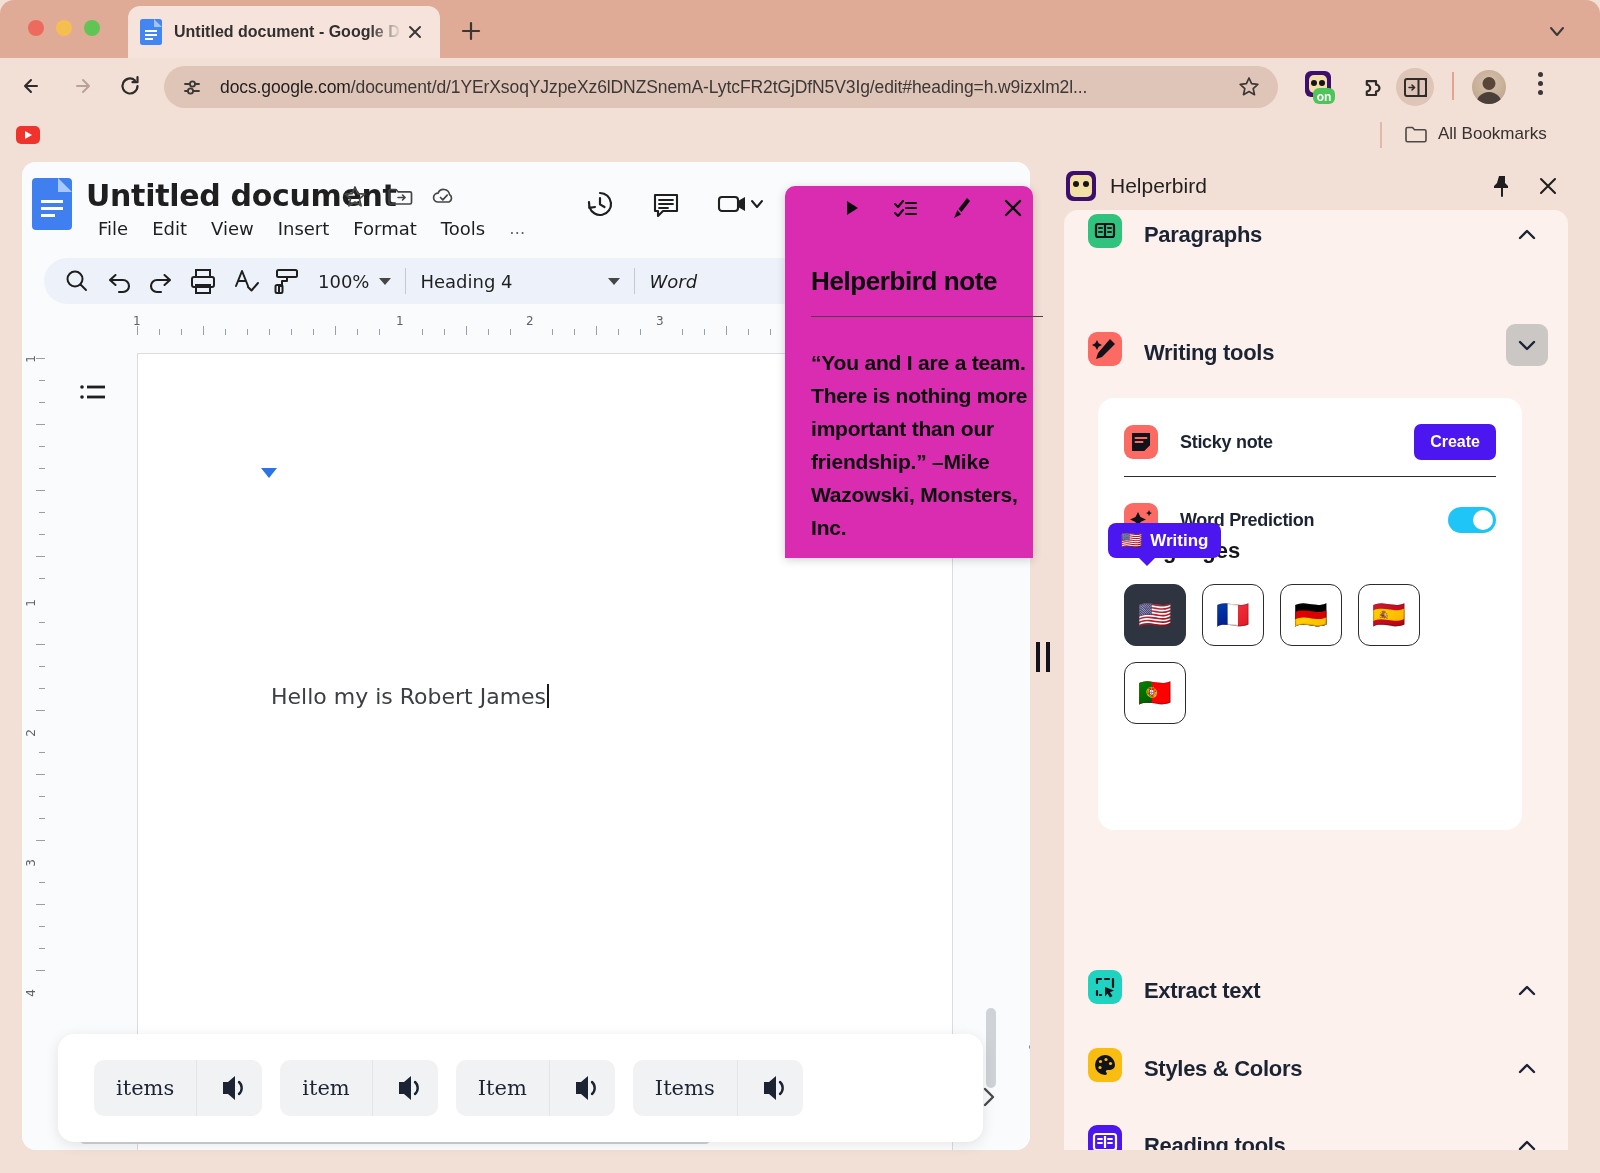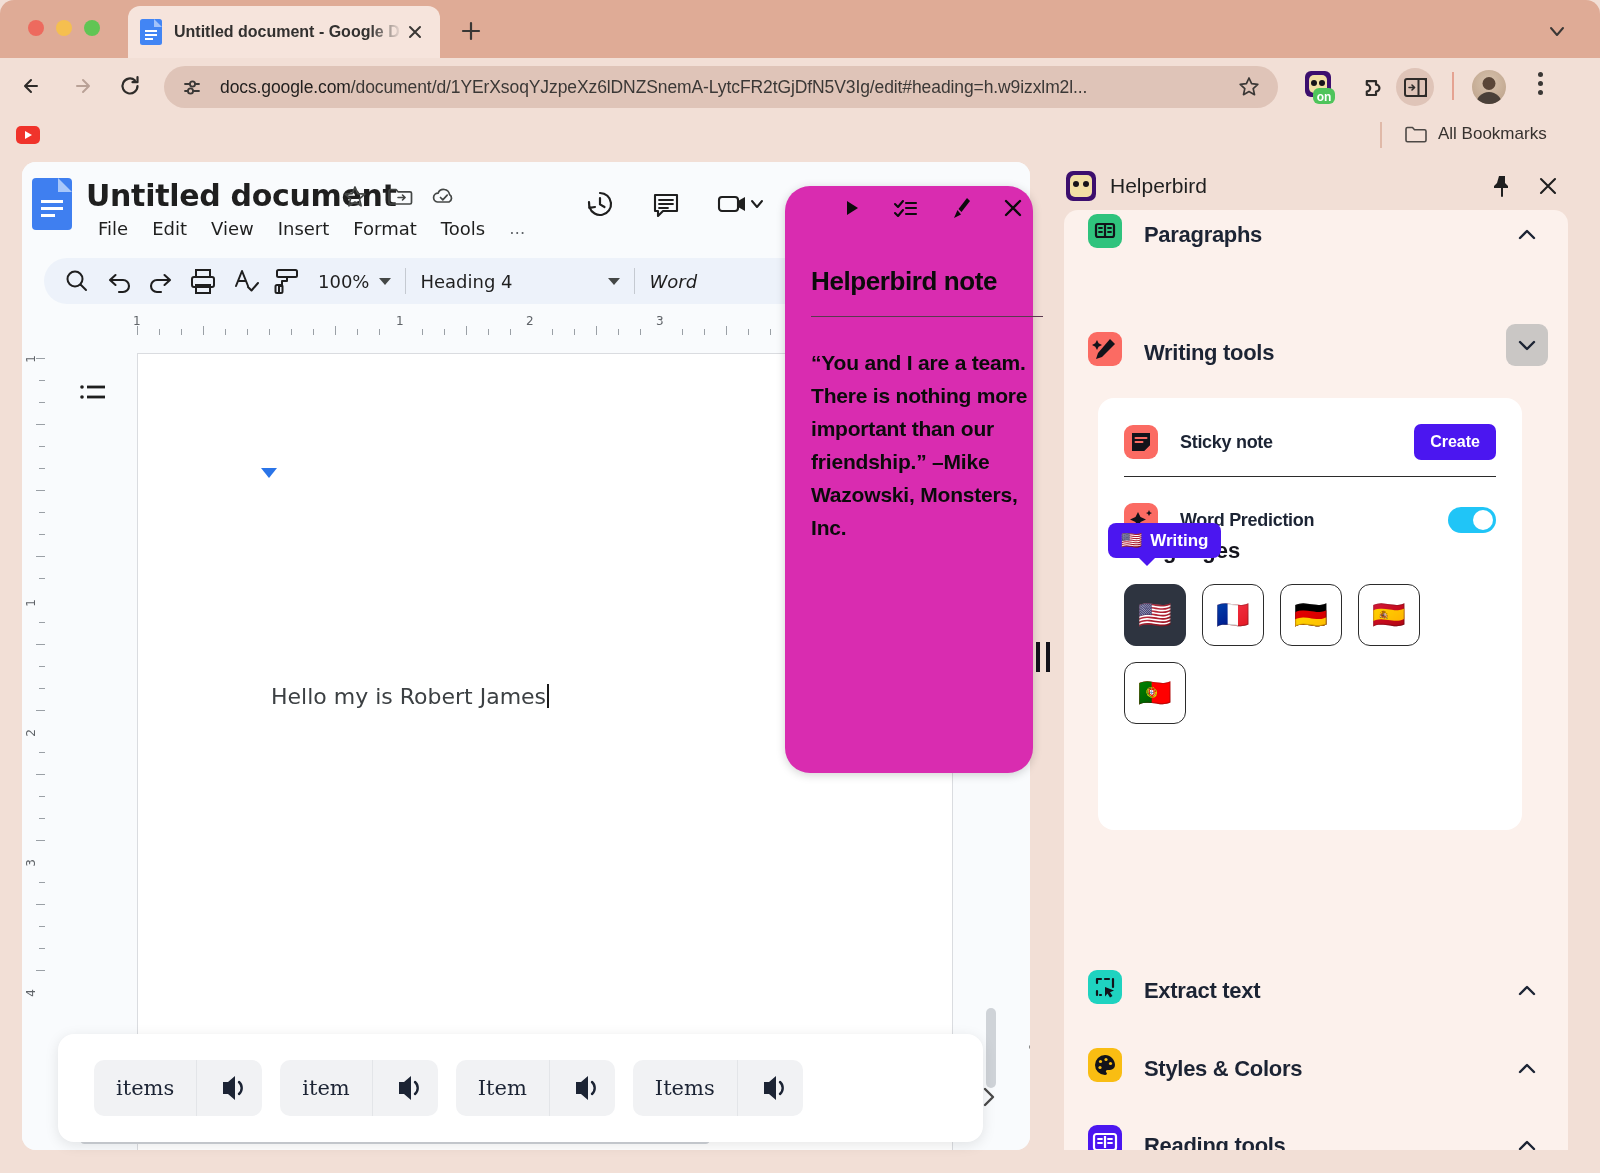--- a/index.html
+++ b/index.html
@@ -200,25 +200,24 @@
     padding: 0 22px; font-size: 21px; color: #1c2434; cursor: pointer;
     font-family: "DejaVu Serif", serif; line-height: 56px; height: 56px;
   }
   .pred .spk {
     width: 66px; height: 56px; cursor: pointer; position: relative;
     border-left: 1px solid #e3e5e8;
   }
 
   
   .sticky {
-    position: absolute; left: 785px; top: 186px; width: 248px; height: 587px;
+    position: absolute; left: 785px; top: 186px; width: 248px; height: 372px;
     background: #d92bb2; background: #d92cb0; z-index: 40;
     border-top-left-radius: 10px; border-top-right-radius: 10px;
     box-shadow: 0 2px 10px rgba(0,0,0,.18);
-    border-radius: 25px;
   }
   .sticky-tools {
     position: absolute; top: 8px; right: 6px; display: flex; align-items: center; gap: 26px;
   }
   .sticky-tools .st { width: 28px; height: 28px; cursor: pointer; position: relative; }
   .sticky-title {
     position: absolute; top: 80px; left: 26px; font-size: 26px; font-weight: bold;
     color: #0b0b0b; letter-spacing: -0.4px;
   }
   .sticky-rule { position: absolute; top: 130px; left: 26px; width: 232px; height: 1px; background: #5a3a4f; }

